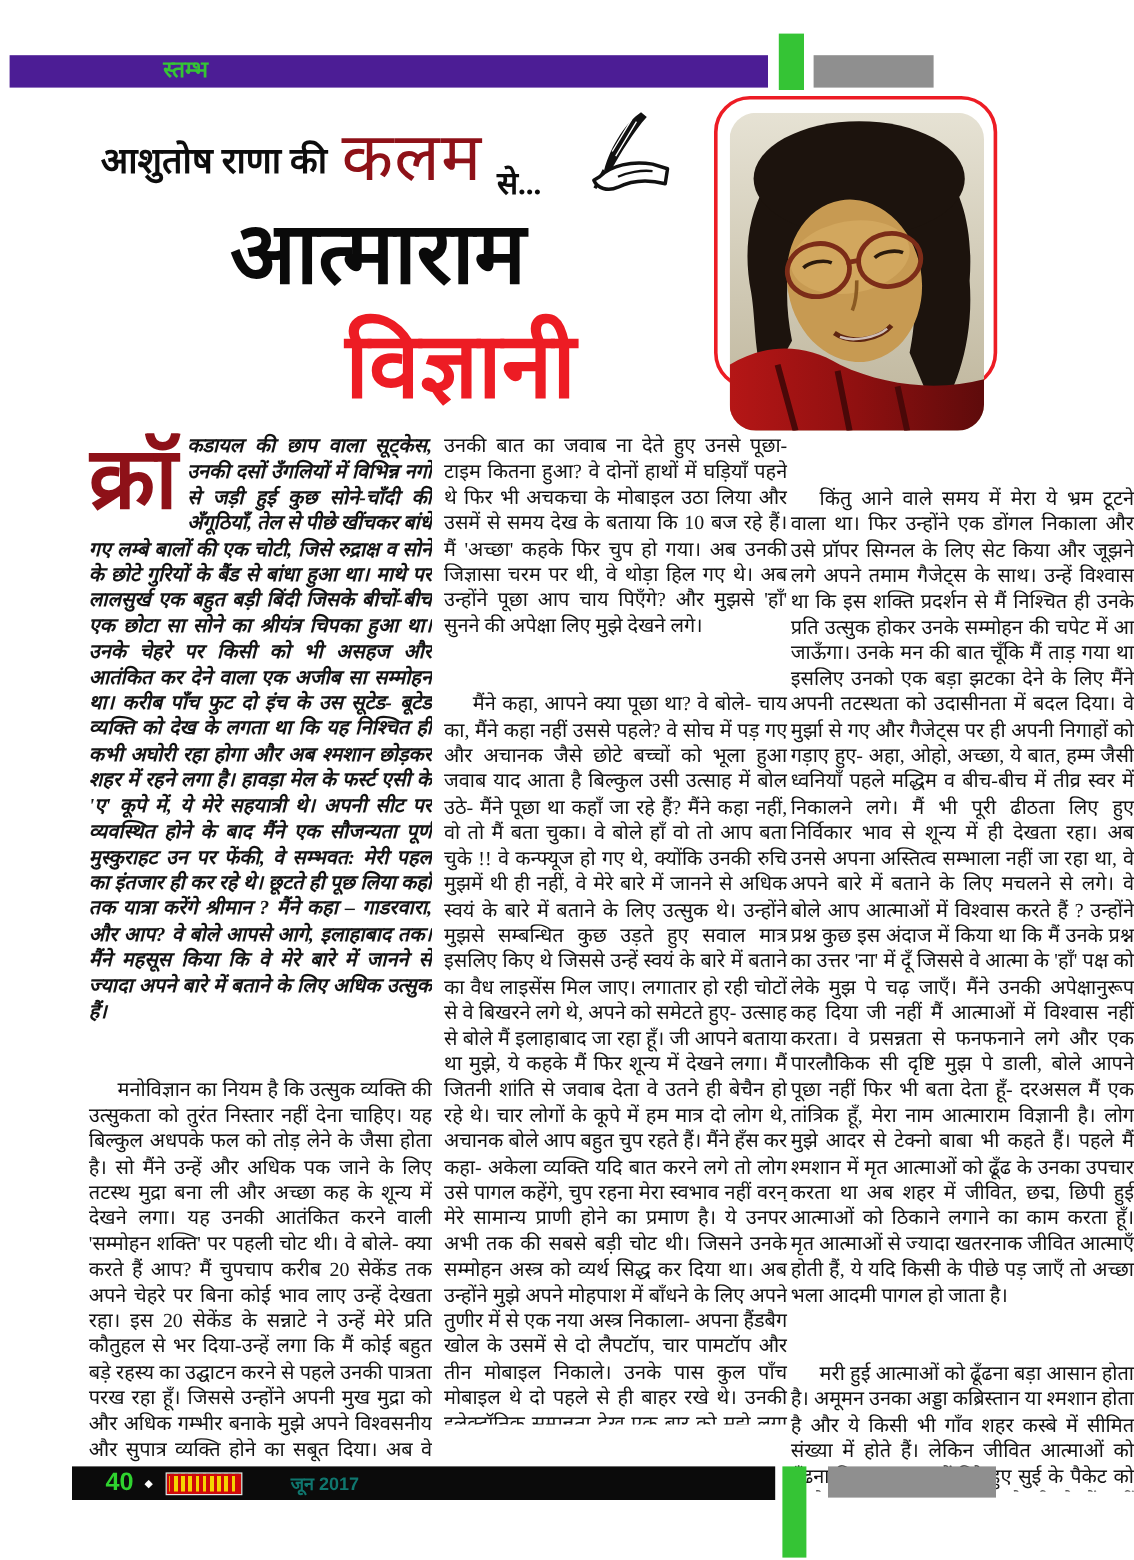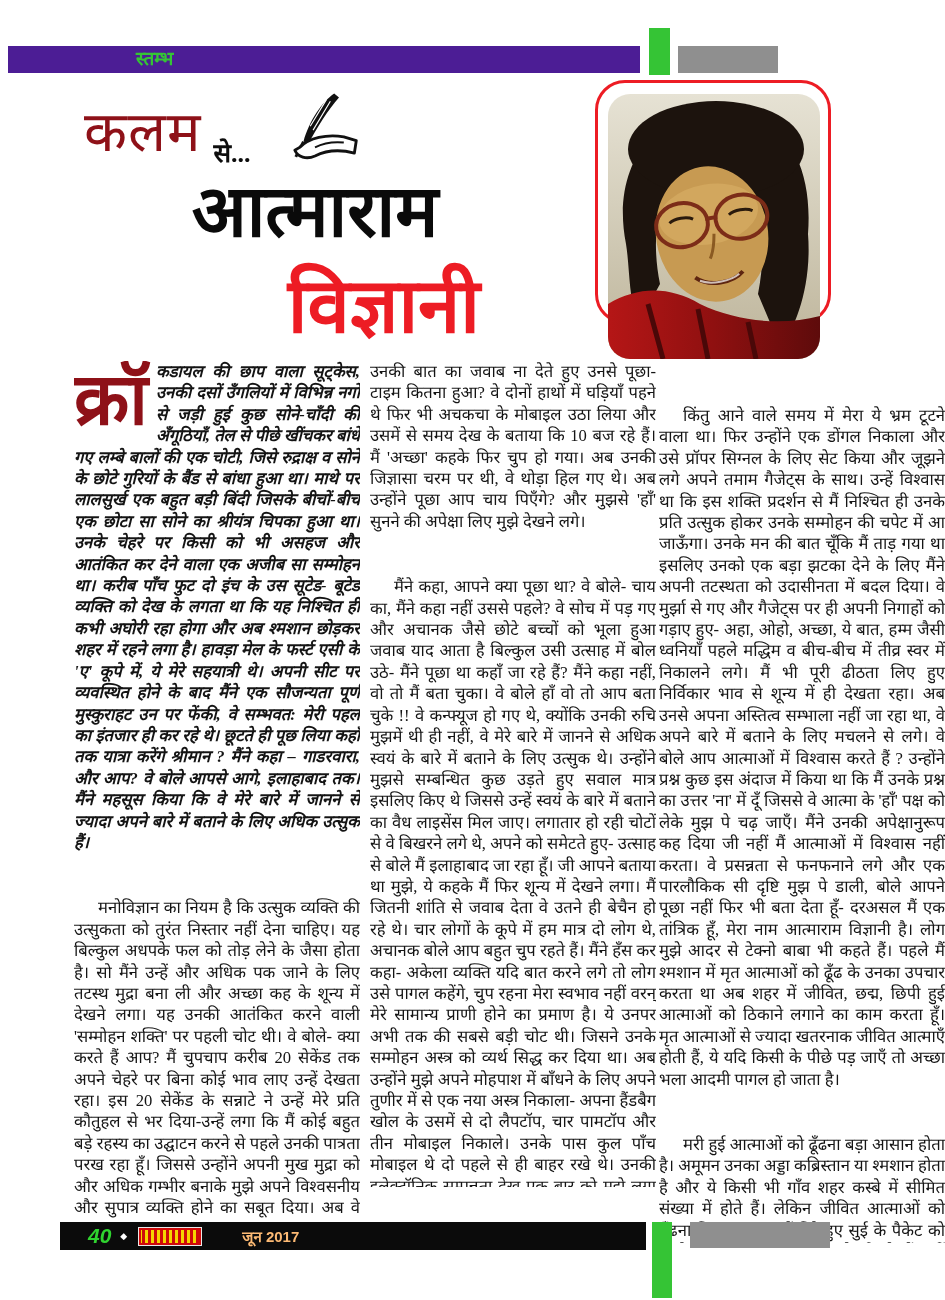--- a/index.html
+++ b/index.html
@@ -62,44 +62,45 @@
     font-size:72px; line-height:60px; padding:8px 8px 2px 0;
     font-family:"Liberation Sans","DejaVu Sans",sans-serif;
   }
 
   
   .footer-bar{
     position:absolute; left:60px; top:1222px; width:586px; height:28px; background:#0b0b0b;
     display:flex; align-items:center;
     font-family:"Liberation Sans","DejaVu Sans",sans-serif;
   }
-  .page-num{color:#2fd32f; font-size:21px; font-weight:bold; margin-left:28px;font-style:italic;}
+  .page-num{color:#2fd32f; font-size:21px; font-weight:bold; margin-left:28px;}
   .footer-sep{color:#ffffff; font-size:9px; margin-left:9px;}
   .masthead-logo{
     margin-left:11px; width:62px; height:17px;
     border:1px solid #e9e9e9; background:
       repeating-linear-gradient(90deg,#f5d400 0 3px,#cf0a0a 3px 6px);
     box-shadow:inset 0 0 0 2px #cf0a0a;
   }
-  .issue-date{color:#fdba74; font-size:15px; font-weight:bold; margin-left:40px;}
+  .issue-date{color:#0f766e; font-size:15px; font-weight:bold; margin-left:40px;}
   .footer-green{position:absolute; left:652px; top:1222px; width:20px; height:76px; background:#35c435;}
   .footer-gray{position:absolute; left:690px; top:1222px; width:140px; height:26px; background:#8f8f8f;}
 </style>
 </head>
 <body>
 
 <div class="page">
 
   <div class="kicker-bar">
     <span class="kicker-text">स्तम्भ</span>
   </div>
   <div class="header-green"></div>
   <div class="header-gray"></div>
 
   <div class="byline">
+    <span class="byline-prefix">आशुतोष राणा की</span>
     <span class="byline-highlight">कलम</span>
     <span class="byline-suffix">से...</span>
     <svg class="quill" viewBox="0 0 100 84">
       <path d="M70,2 C58,10 44,30 38,52 L43,54 C52,38 64,18 75,6 Z" fill="#111"></path>
       <path d="M66,10 L48,40 M70,16 L53,44 M62,8 L45,36" stroke="#fff" stroke-width="1.2" fill="none"></path>
       <path d="M38,52 L30,68" stroke="#111" stroke-width="3" fill="none"></path>
       <path d="M34,58 C44,48 62,44 80,47 L93,51 L91,64 C76,60 62,61 50,67 C41,71 32,68 29,61 Z" fill="#fff" stroke="#111" stroke-width="3" stroke-linejoin="round"></path>
       <path d="M50,58 C58,54 70,52 80,53" stroke="#111" stroke-width="2" fill="none"></path>
     </svg>
   </div>

